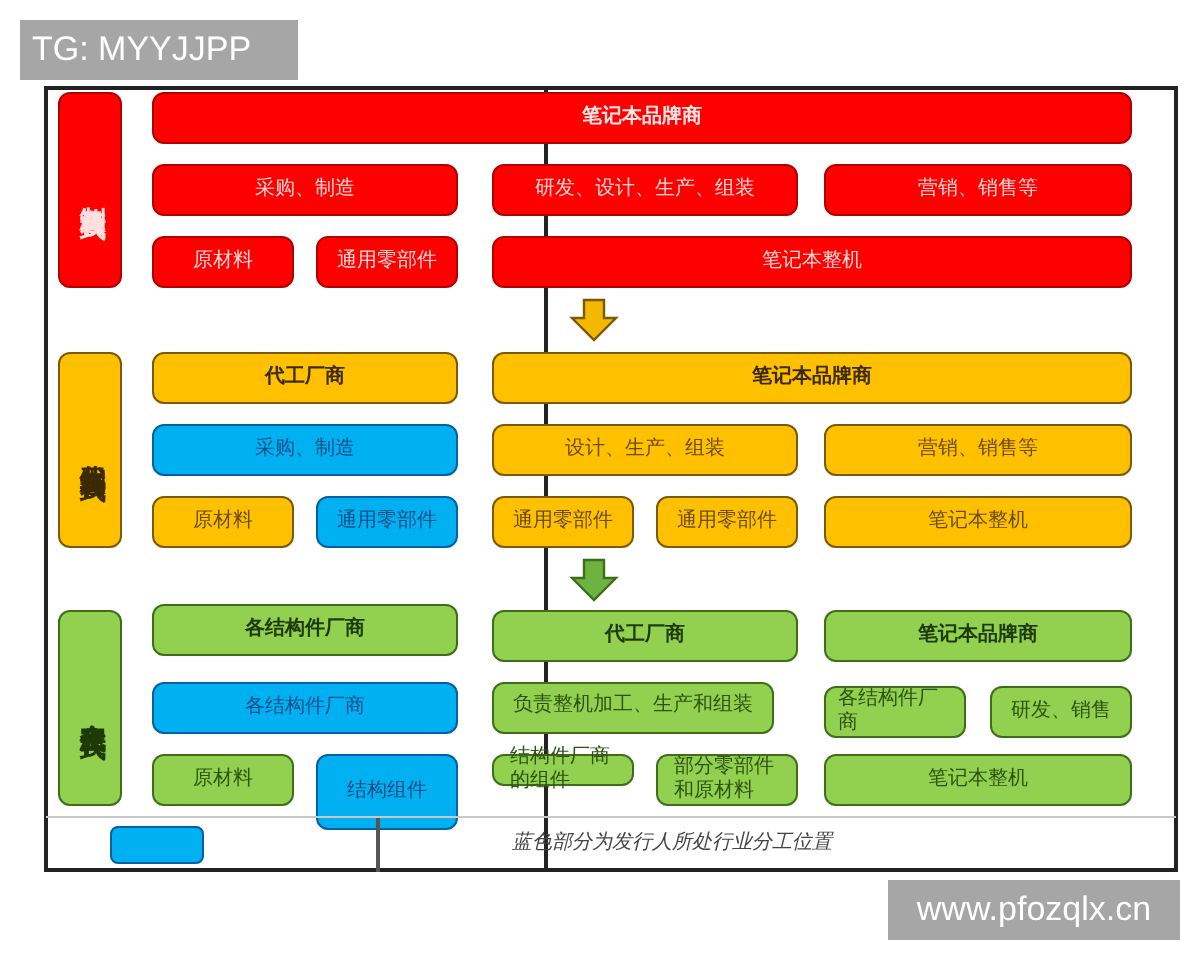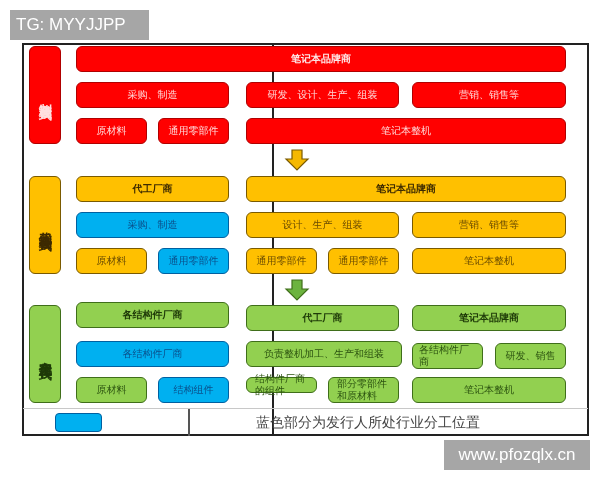--- a/index.html
+++ b/index.html
@@ -190,27 +190,27 @@
 
 <svg class="arrow" style="left:284px;top:279px;" viewBox="0 0 26 22">
   <path d="M8 1 H18 V10 H24 L13 21 L2 10 H8 Z" fill="#6cb33f" stroke="#3f6e1a" stroke-width="1.2"></path>
 </svg>
 
 <div class="box grn vlabel" style="left:29px;top:305px;width:32px;height:98px;">完全代工模式</div>
 <div class="box grn bold" style="left:76px;top:302px;width:153px;height:26px;">各结构件厂商</div>
 <div class="box grn bold" style="left:246px;top:305px;width:153px;height:26px;">代工厂商</div>
 <div class="box grn bold" style="left:412px;top:305px;width:154px;height:26px;">笔记本品牌商</div>
 <div class="box blue" style="left:76px;top:341px;width:153px;height:26px;">各结构件厂商</div>
-<div class="box grn" style="left:246px;top:341px;width:156px;height:26px;">负责整机加工、生产和组装</div>
+<div class="box grn" style="left:246px;top:341px;width:141px;height:26px;font-family:Liberation Mono, monospace;">负责整机加工、生产和组装</div>
 <div class="box grn" style="left:412px;top:343px;width:71px;height:26px;padding:0 6px;">各结构件厂商</div>
 <div class="box grn" style="left:495px;top:343px;width:71px;height:26px;">研发、销售</div>
 <div class="box grn" style="left:76px;top:377px;width:71px;height:26px;">原材料</div>
-<div class="box blue" style="left:158px;top:377px;width:71px;height:26px;">结构组件</div>
+<div class="box blue" style="left:158px;top:377px;width:71px;height:38px;">结构组件</div>
 <div class="box grn" style="left:246px;top:377px;width:71px;height:16px;padding:0 8px;">结构件厂商的组件</div>
 <div class="box grn" style="left:328px;top:377px;width:71px;height:26px;padding:0 8px;">部分零部件和原材料</div>
 <div class="box grn" style="left:412px;top:377px;width:154px;height:26px;">笔记本整机</div>
 
 <div style="position:absolute;left:23px;top:408px;width:565px;height:1px;background:#c8c8c8;"></div>
 <div style="position:absolute;left:188px;top:409px;width:1.5px;height:27px;background:#555;"></div>
 <div class="box blue" style="left:55px;top:413px;width:47px;height:19px;border-radius:4px;"></div>
-<div style="position:absolute;left:256px;top:412px;height:20px;line-height:20px;font-family:'DejaVu Serif', serif;font-size:14px;color:#444;">蓝色部分为发行人所处行业分工位置</div>
+<div style="position:absolute;left:256px;top:412px;height:20px;line-height:20px;font-family:'DejaVu Serif', serif;font-size:10px;color:#444;font-style:italic;">蓝色部分为发行人所处行业分工位置</div>
 
 <div class="wm-br">www.pfozqlx.cn</div>
 
 </body></html>

